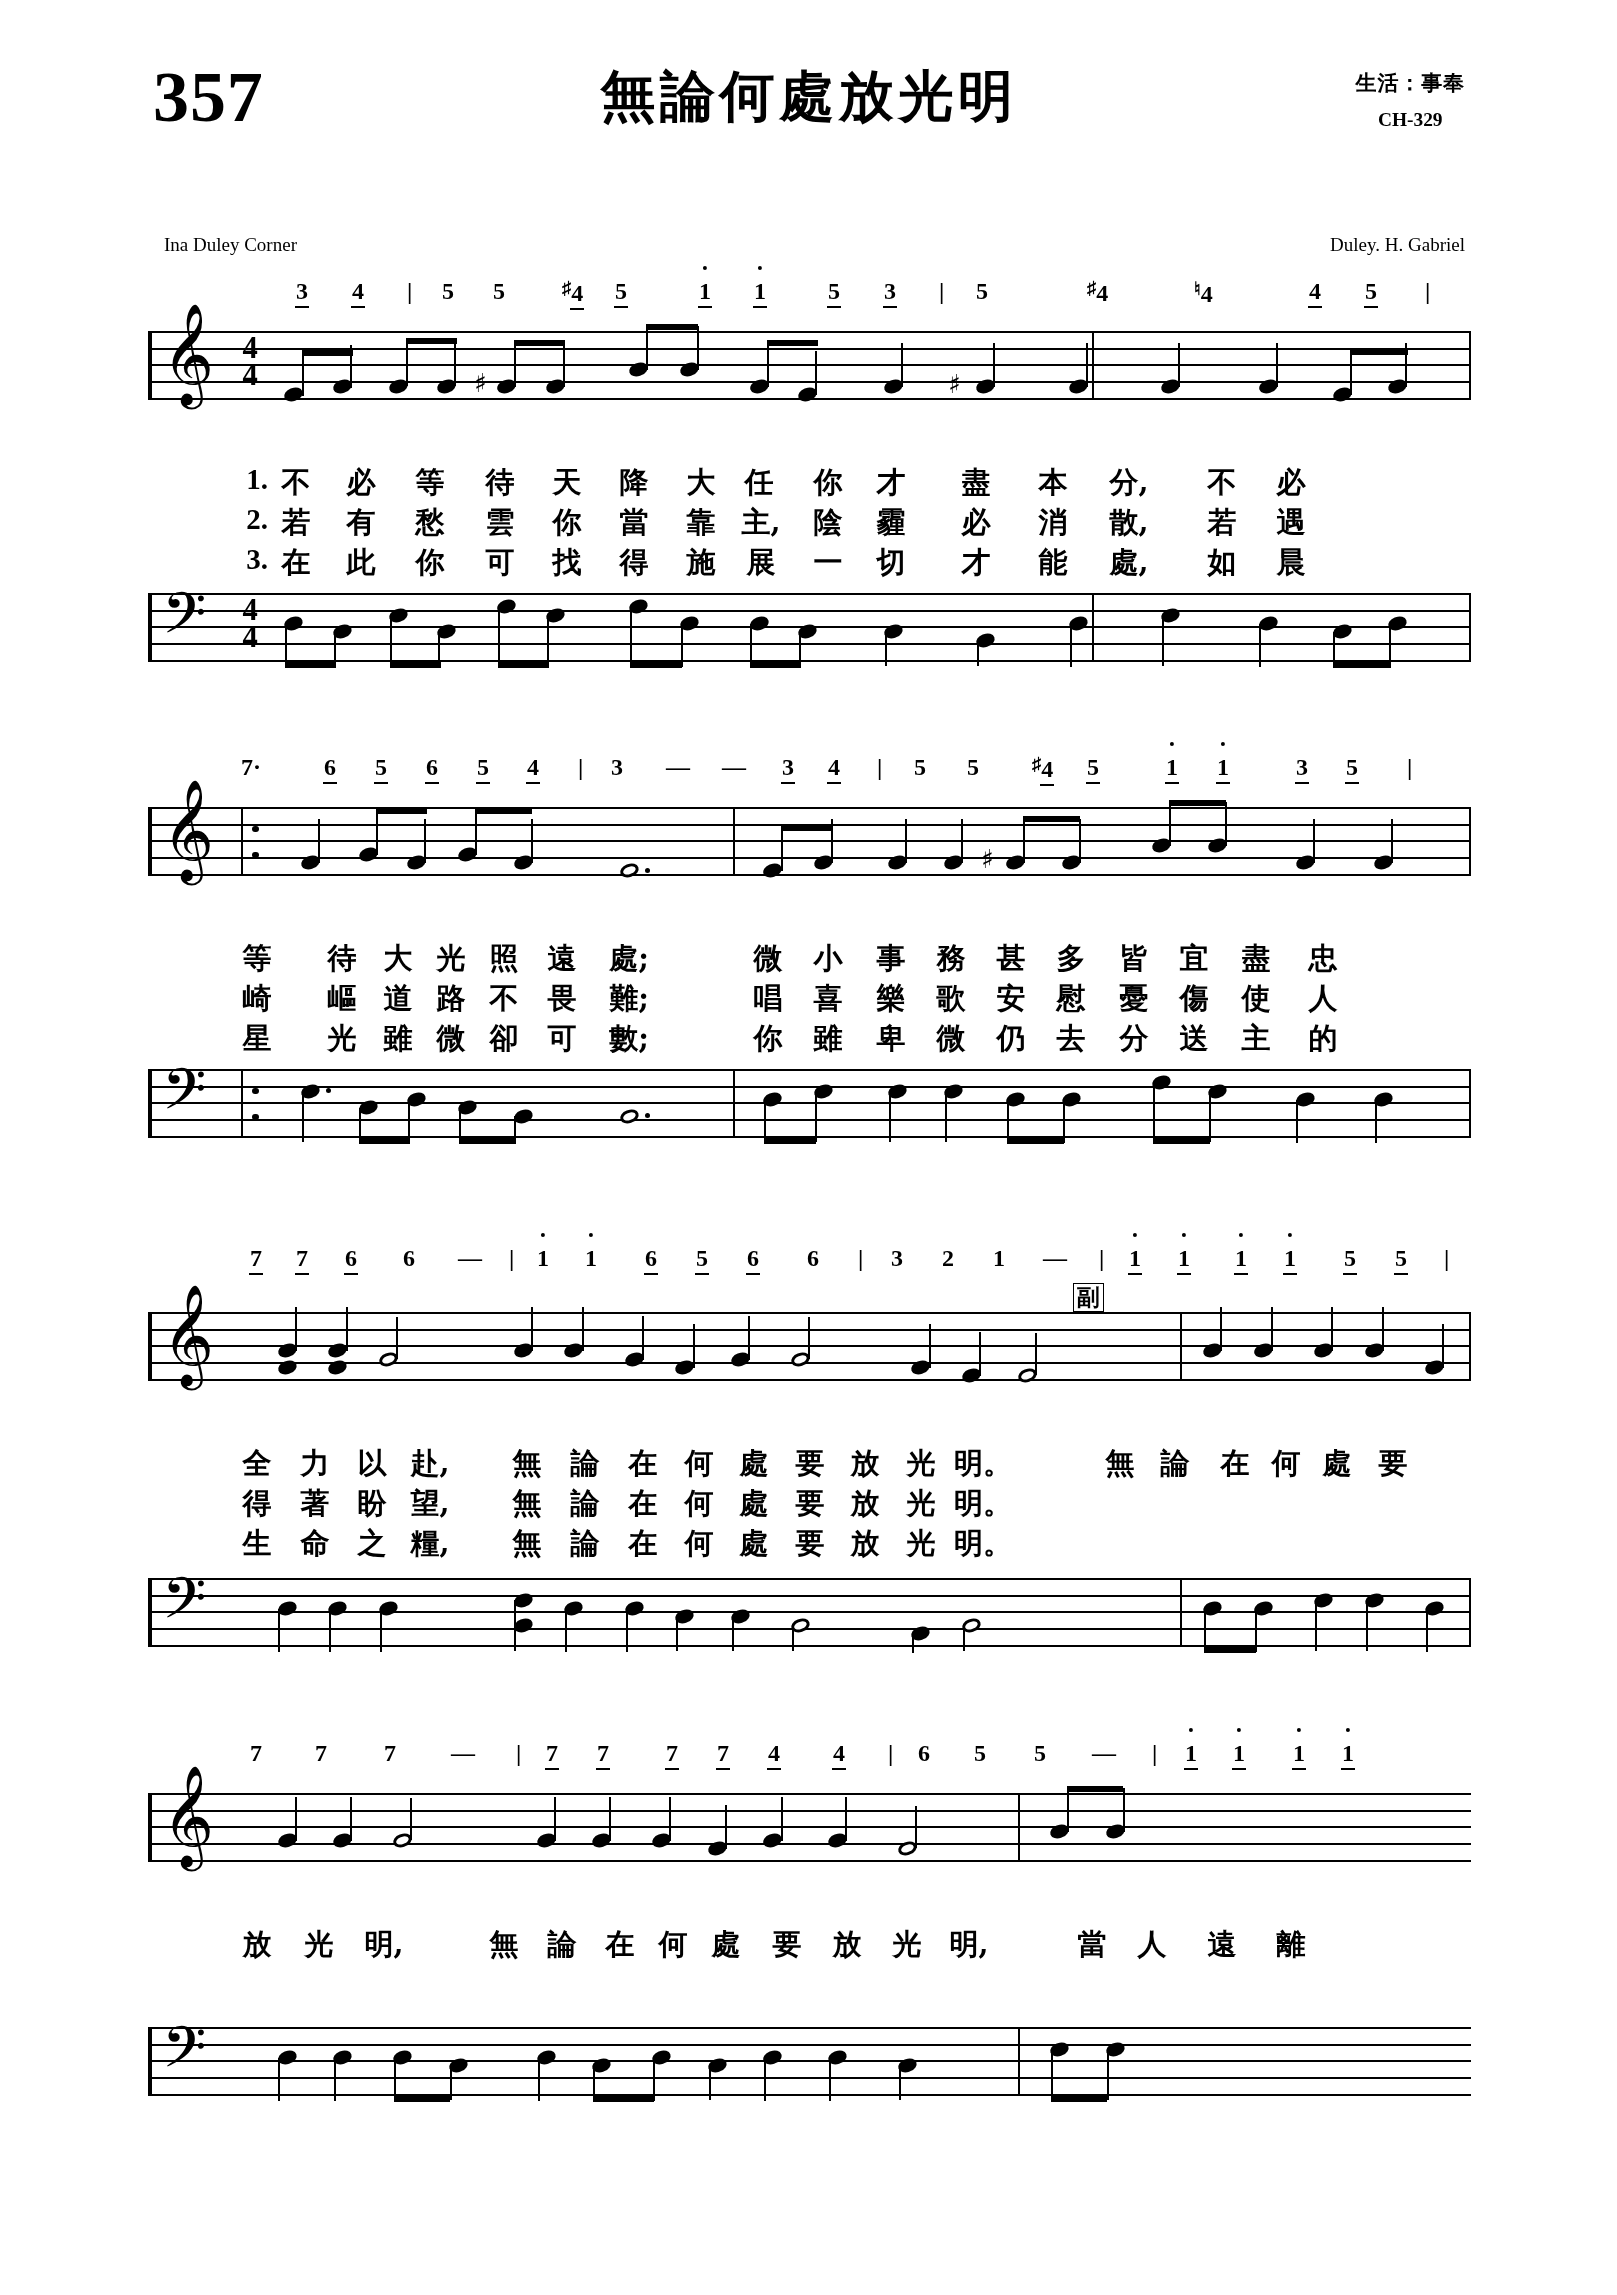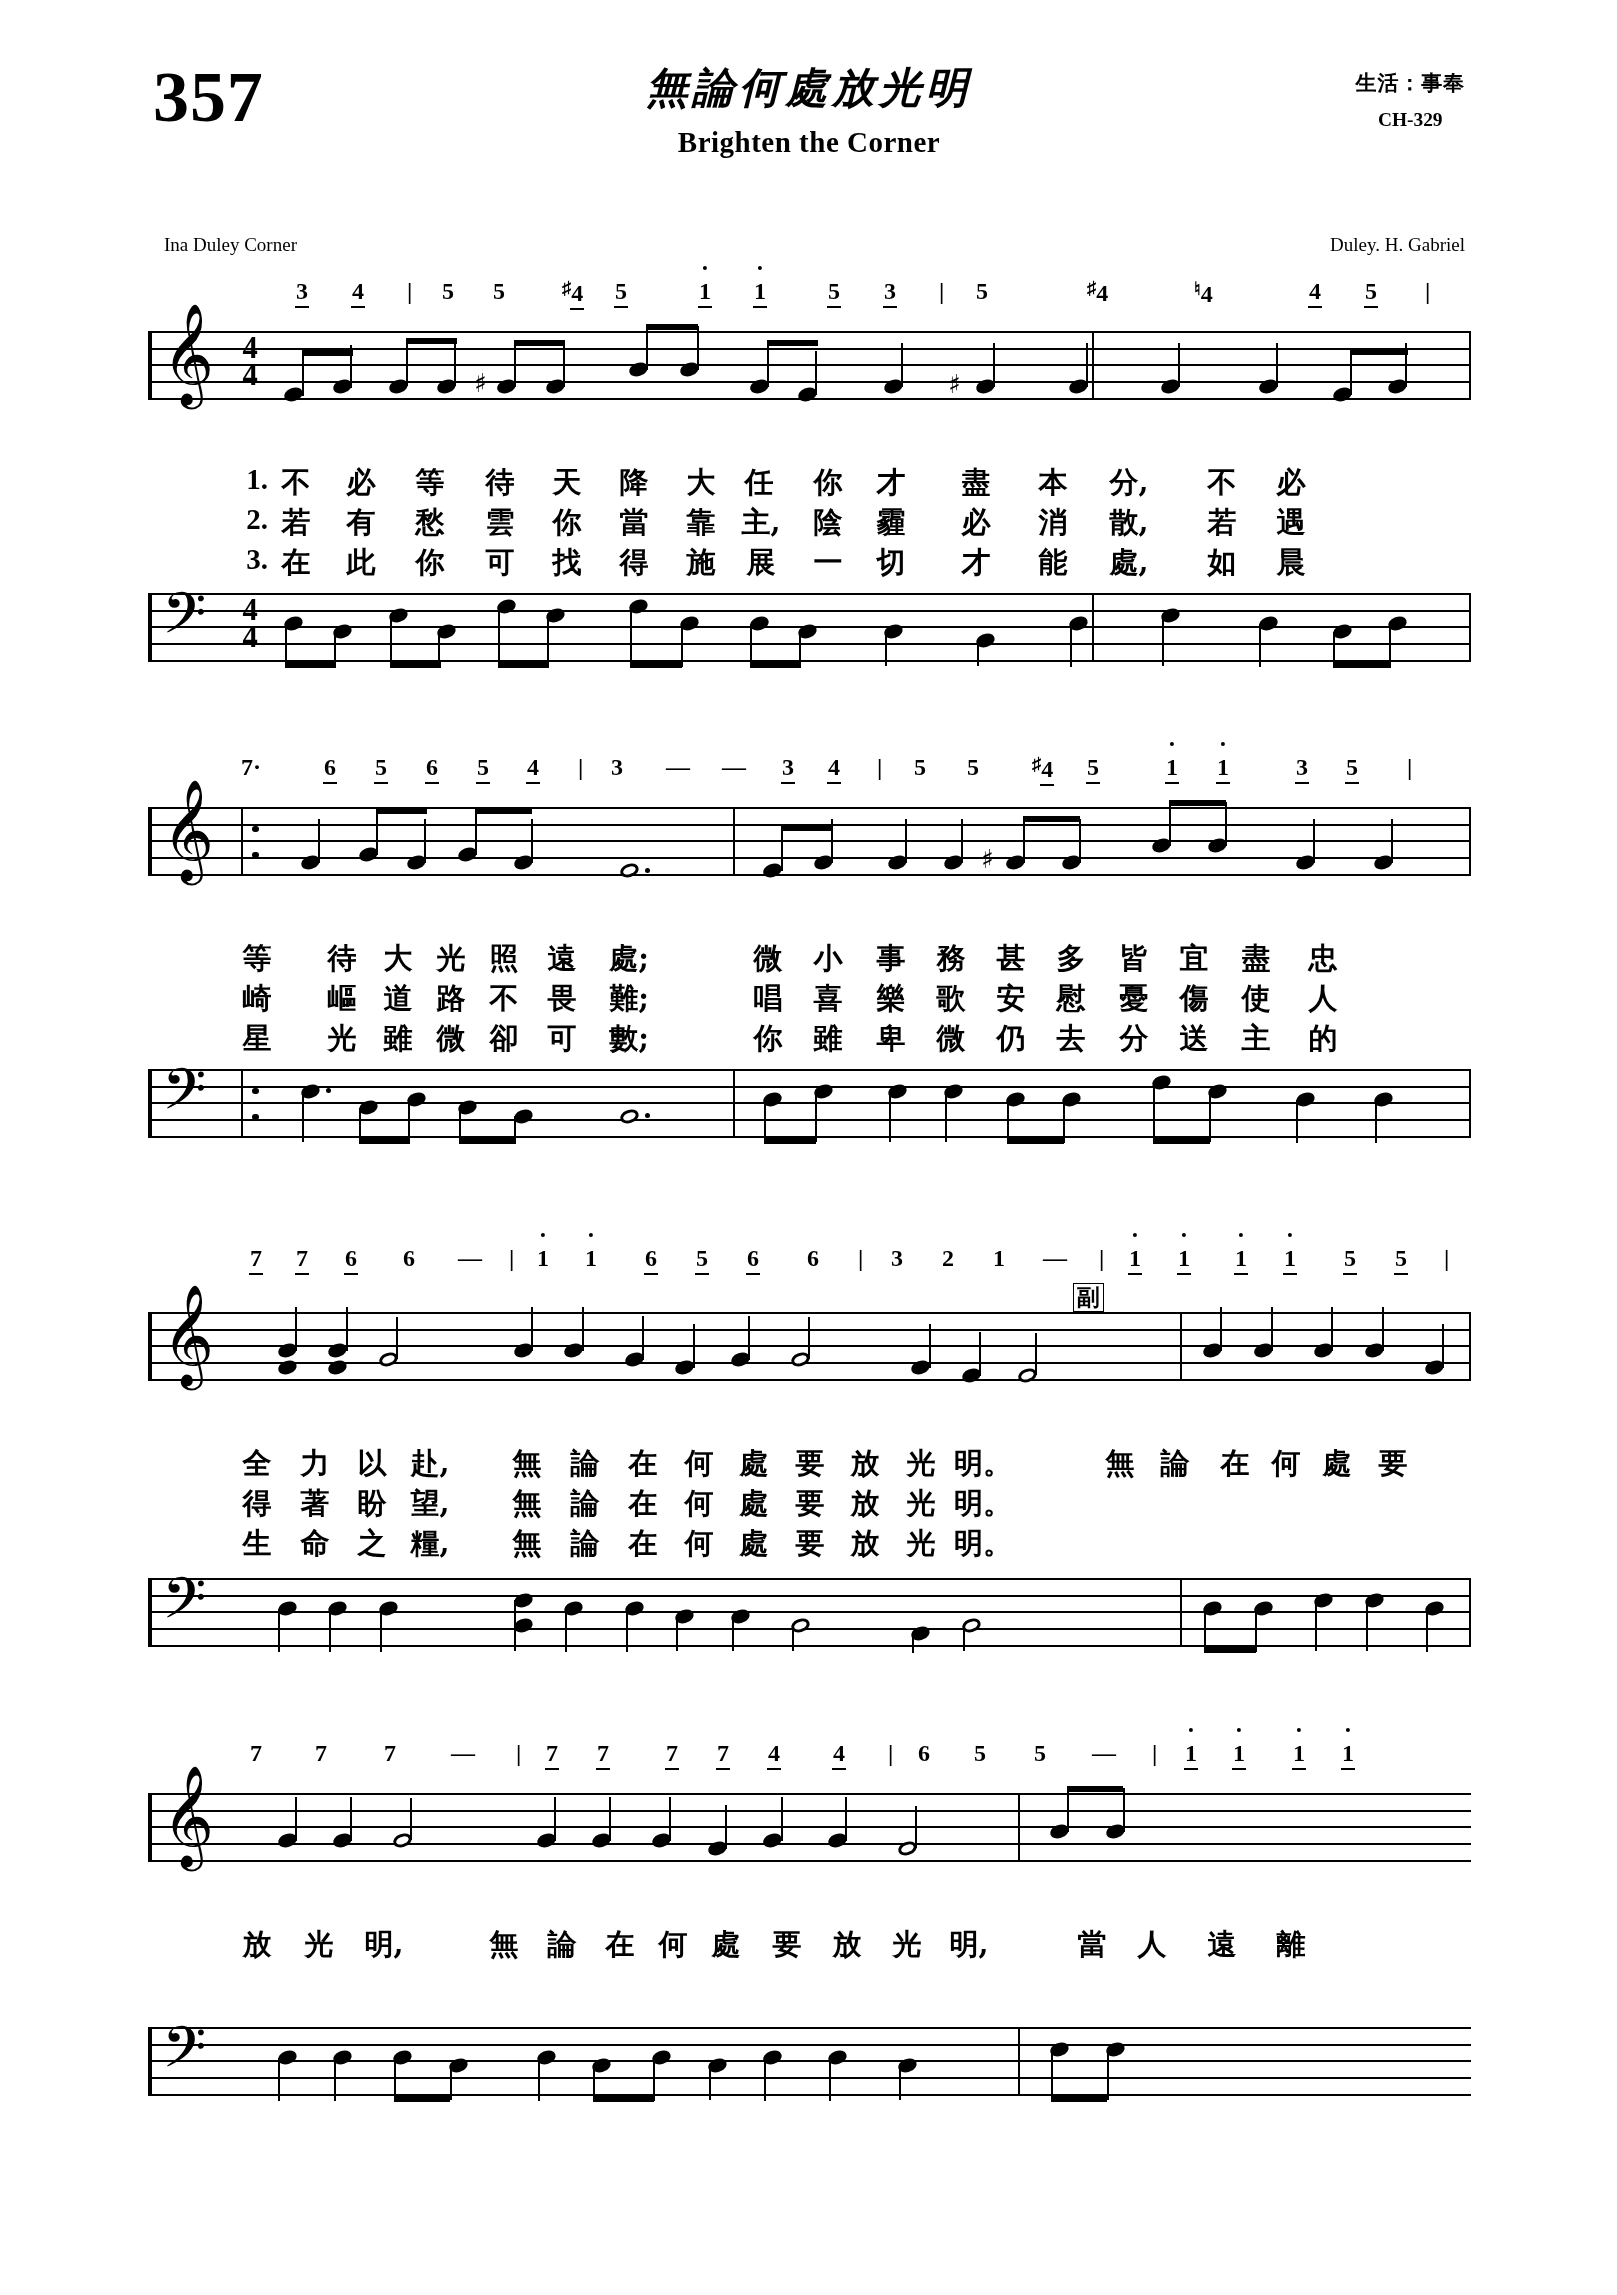--- a/index.html
+++ b/index.html
@@ -30,25 +30,24 @@
     letter-spacing: 0.9px;
   }
   .title-block {
     position: absolute;
     left: 0;
     top: 60px;
     width: 1618px;
     text-align: center;
   }
   .title-cn {
-    font-size: 42px;
+    font-size: 55px;
     font-weight: bold;
     font-family: "DejaVu Serif", serif;
     letter-spacing: 4.6px;
-    font-style: italic;
   }
   .title-en {
     margin-top: 10.2px;
     font-size: 29px;
     font-weight: bold;
     font-family: "Liberation Serif", serif;
     letter-spacing: 0.5px;
   }
   .meta-right {
     position: absolute;
@@ -251,21 +250,20 @@
 </style>
 </head>
 <body>
 
 <div class="page">
 
   <div class="hymn-number">357</div>
 
   <div class="title-block">
     <div class="title-cn">無論何處放光明</div>
-    <div class="title-en">Brighten the Corner</div>
   </div>
 
   <div class="meta-right">
     <div class="meta-category">生活：事奉</div>
     <div class="meta-code">CH-329</div>
   </div>
 
   <div class="author-left">Ina Duley Corner</div>
   <div class="author-right">Duley. H. Gabriel</div>
 

